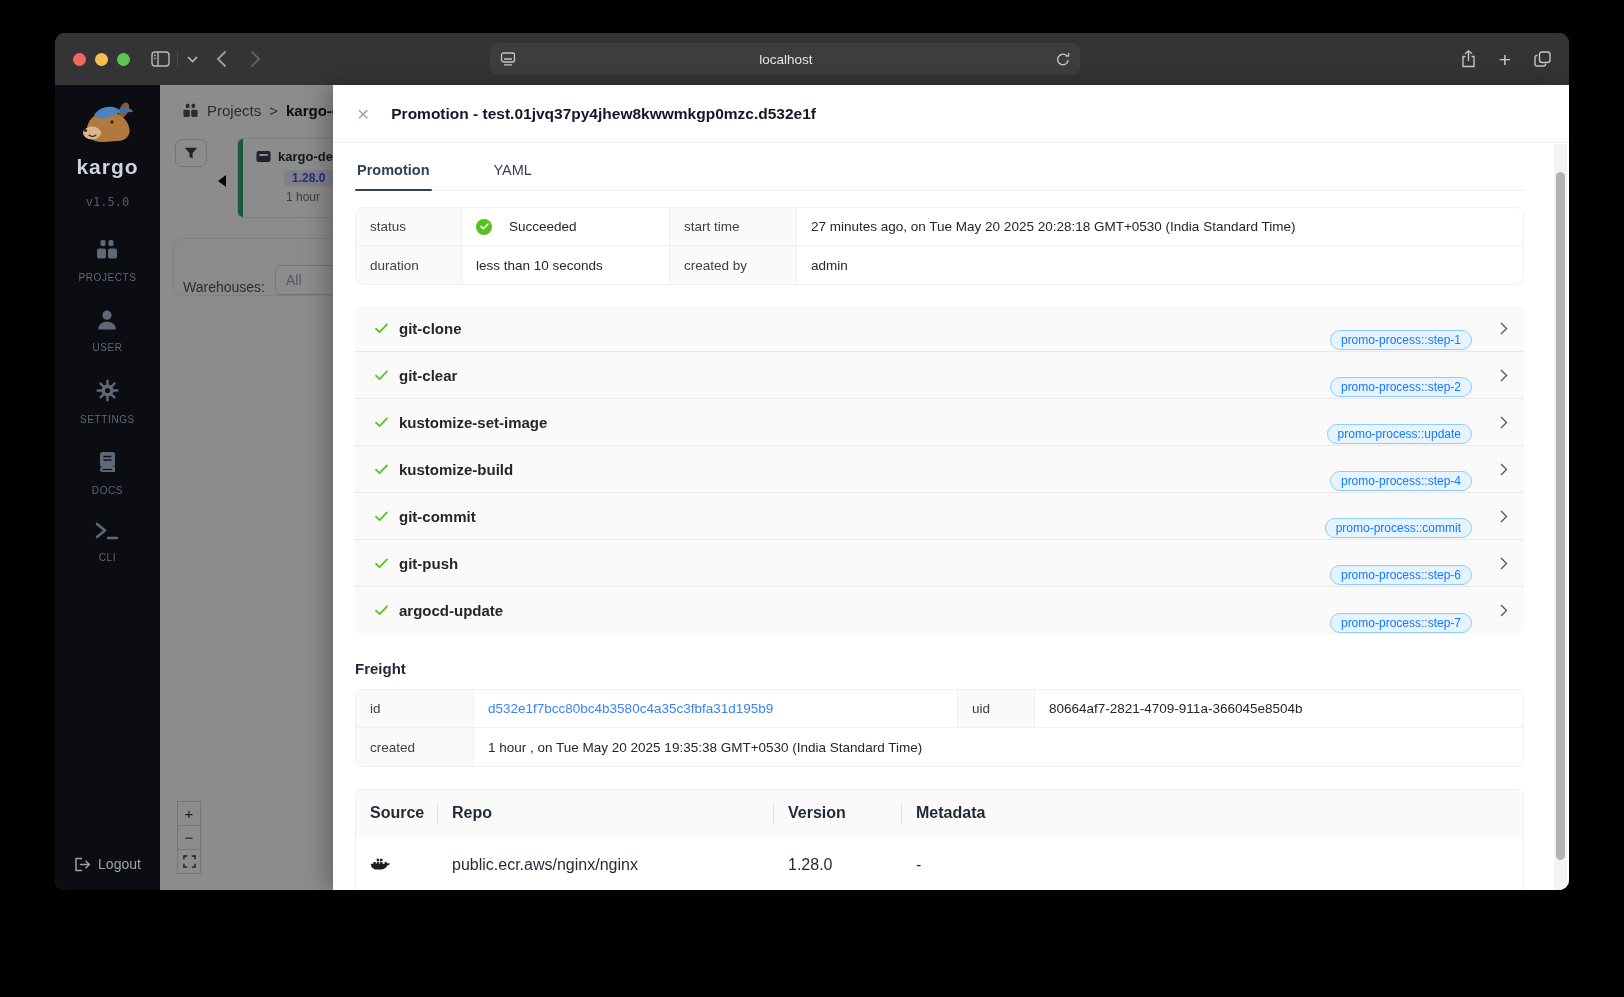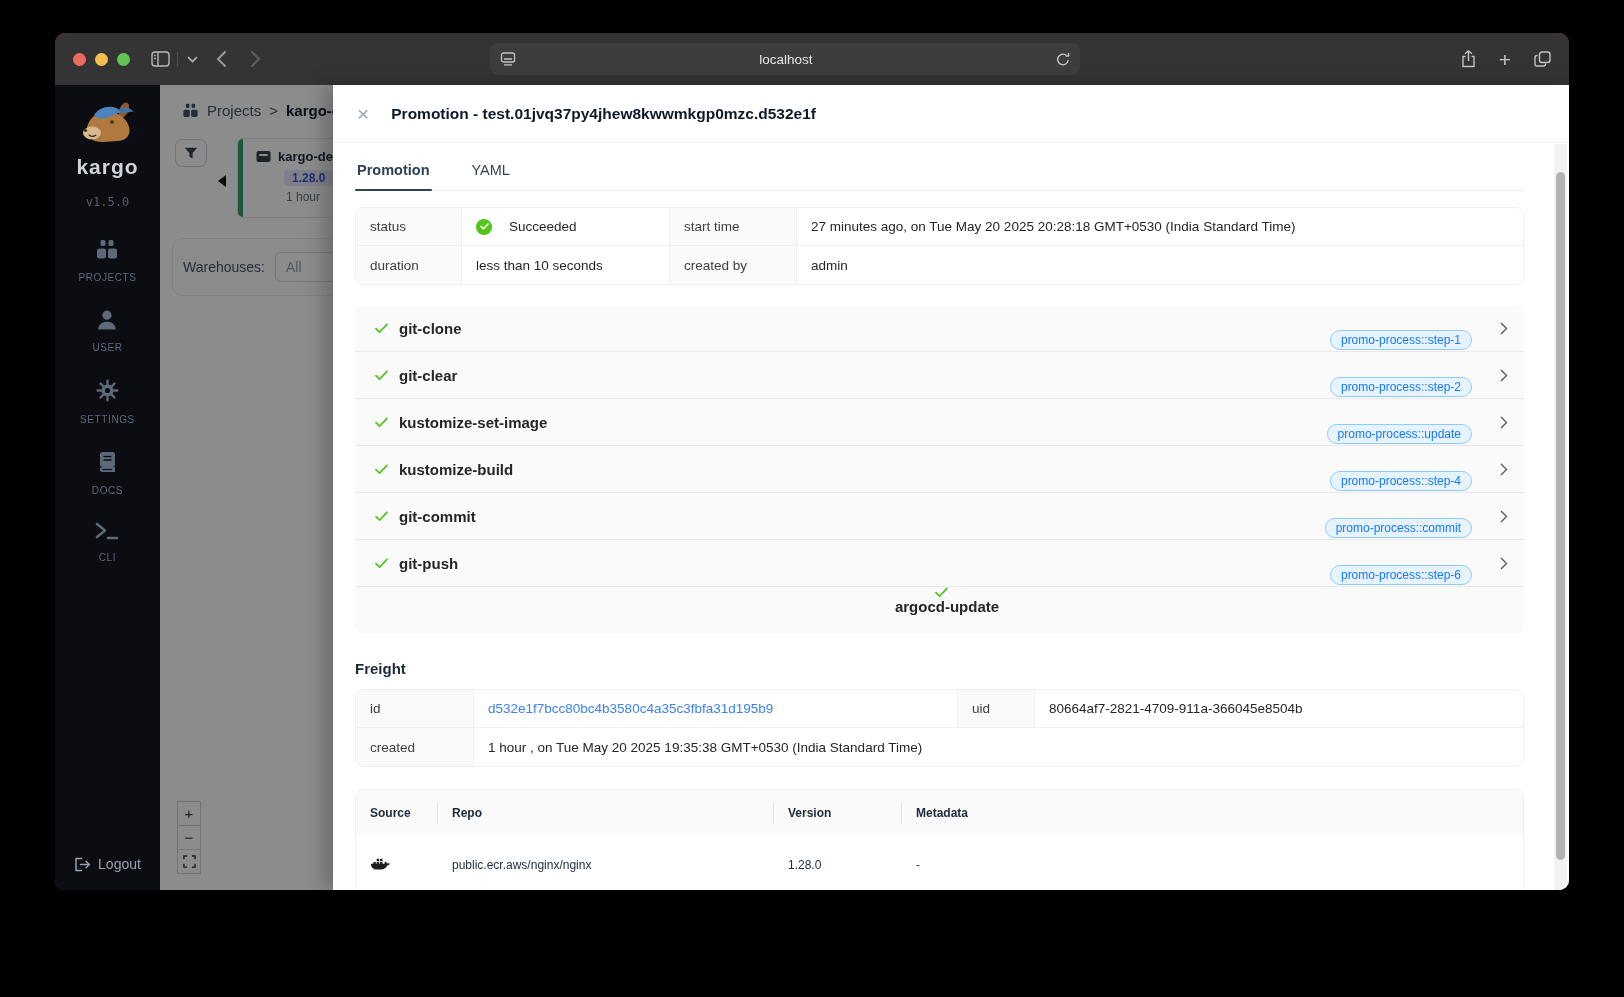--- a/index.html
+++ b/index.html
@@ -53,21 +53,21 @@
                   border-right:8px solid #111; cursor:pointer; }
   .stage-card { position:absolute; left:77px; top:53px; width:300px; height:80px; background:#fff;
                 border:1px solid #e2e5ea; border-radius:6px; overflow:hidden; }
   .stage-bar { position:absolute; left:0; top:0; width:5px; height:100%; background:#31a06a; }
   .stage-head { display:flex; align-items:center; gap:7px; margin:10px 0 0 18px;
                 font-size:13px; font-weight:700; color:#1f2937; }
   .ver-chip { display:inline-block; margin:6px 0 0 46px; background:#e7eafd; color:#4656cf;
               font-size:12px; font-weight:600; padding:1px 8px; border-radius:4px; }
   .stage-age { margin:4px 0 0 48px; font-size:12px; color:#6b7280; }
   .wh-panel { position:absolute; left:12px; top:153px; width:230px; height:58px; background:#fdfdfd;
-              border:1px solid #ececf0; border-radius:10px; display:flex; align-items:center;
+              border:1px solid #ececf0; border-radius:10px; display:flex; align-items:flex-end;
               padding-left:10px; }
   .wh-label { font-size:14px; color:#4b5563; }
   .wh-select { margin-left:10px; width:80px; height:30px; border:1px solid #d4d7dd; border-radius:6px;
                background:#fff; display:flex; align-items:center; padding-left:10px;
                color:#9ca3af; font-size:14px; cursor:pointer; }
   .node-card { position:absolute; left:180px; top:348px; width:110px; height:58px; background:#fff;
                border-radius:8px; box-shadow:0 1px 4px rgba(0,0,0,.18); padding:8px 0 0 10px; }
   .node-head { display:flex; align-items:center; gap:6px; font-size:10.5px; font-weight:700; color:#1f2937; }
   .node-badge { display:inline-block; margin-top:6px; background:#dbeafe; color:#3b82f6;
                 font-size:8.5px; padding:2px 5px; border-radius:3px; }
@@ -77,21 +77,21 @@
           cursor:pointer; }
   .overlay { position:absolute; inset:0; background:rgba(0,0,0,.45); z-index:5; cursor:pointer; }
 
   
   .drawer { position:absolute; left:278px; top:0; width:1236px; height:805px; background:#fff;
             z-index:10; box-shadow:-8px 0 20px rgba(0,0,0,.25); }
   .dh { height:58px; display:flex; align-items:center; padding-left:24px; border-bottom:1px solid #efefef; }
   .dh .x { font-size:21px; color:#9ca3af; cursor:pointer; line-height:1; }
   .dh .t { margin-left:22px; font-size:15.5px; font-weight:700; color:#111827; }
   .dbody { padding:0 45px 0 22px; }
-  .tabs { display:flex; gap:38px; border-bottom:1px solid #ededed; margin-top:10px;align-items:center; }
+  .tabs { display:flex; gap:60px; border-bottom:1px solid #ededed; margin-top:10px;align-items:center; }
   .tab { padding:9px 2px 12px; font-size:14.5px; color:#374151; cursor:pointer; position:relative; }
   .tab.active { color:#2f4257; font-weight:700; }
   .tab.active::after { content:""; position:absolute; left:0; right:0; bottom:-1px; height:2.5px;
                        background:#2f4257; border-radius:2px; }
 
   .igrid { margin-top:16px; border:1px solid #f0f0f0; border-radius:8px; overflow:hidden;
            display:grid; }
   .igrid.info { grid-template-columns:106px 208px 127px 1fr; }
   .igrid.freight { grid-template-columns:118px 484px 77px 1fr; }
   .cell { min-height:38px; display:flex; align-items:center; padding:0 14px; font-size:13.5px;
@@ -101,34 +101,34 @@
   .cell.bb { border-bottom:1px solid #f0f0f0; }
   .cell.span3 { grid-column:2 / 5; }
   .succ { display:flex; align-items:center; gap:17px; }
   .succ-dot { width:16px; height:16px; border-radius:50%; background:#52c41a; display:flex;
               align-items:center; justify-content:center; }
   .linkv { color:#3b82f6; cursor:pointer; }
 
   .steps { margin-top:20px; border-radius:8px; overflow:hidden; background:#fafafa; }
   .step { height:47px; display:flex; align-items:center; padding:0 16px 0 20px;
           border-bottom:1px solid #e9e9e9; cursor:pointer; }
-  .step:last-child { border-bottom:none;flex-direction:column; }
+  .step:last-child { border-bottom:none; }
   .step .nm { margin-left:11px; font-size:15px; font-weight:700; color:#262626; }
   .badge { margin-left:auto; font-size:12px; color:#1677ff; background:#e6f4ff;
            border:1px solid #91caff; border-radius:10px; padding:2px 10px; white-space:nowrap;margin-top:24px; }
   .step .chev { margin-left:28px; display:flex; }
 
   .sect { margin-top:26px; font-size:15px; font-weight:700; color:#1f2937; }
 
   .srctbl { margin-top:22px; border:1px solid #f0f0f0; border-radius:8px 8px 0 0; overflow:hidden; }
   .srow { display:grid; grid-template-columns:82px 336px 128px 1fr; }
   .shead .scell { background:#fafafa; font-weight:700; height:46px; position:relative; }
   .shead .scell:not(:last-child)::after { content:""; position:absolute; right:0; top:12px;
           width:1px; height:22px; background:#e3e3e3; }
-  .scell { display:flex; align-items:center; padding:0 14px; font-size:12px; color:#1f2937;
+  .scell { display:flex; align-items:center; padding:0 14px; font-size:16px; color:#1f2937;
            height:58px; }
 
   .dscroll { position:absolute; right:2px; top:59px; width:13px; height:746px; background:#f3f3f3; }
   .dthumb { position:absolute; left:2px; top:28px; width:9px; height:688px; background:#b3b3b3;
             border-radius:5px; cursor:grab; }
 </style>
 </head>
 <body>
 
 <div class="window">

